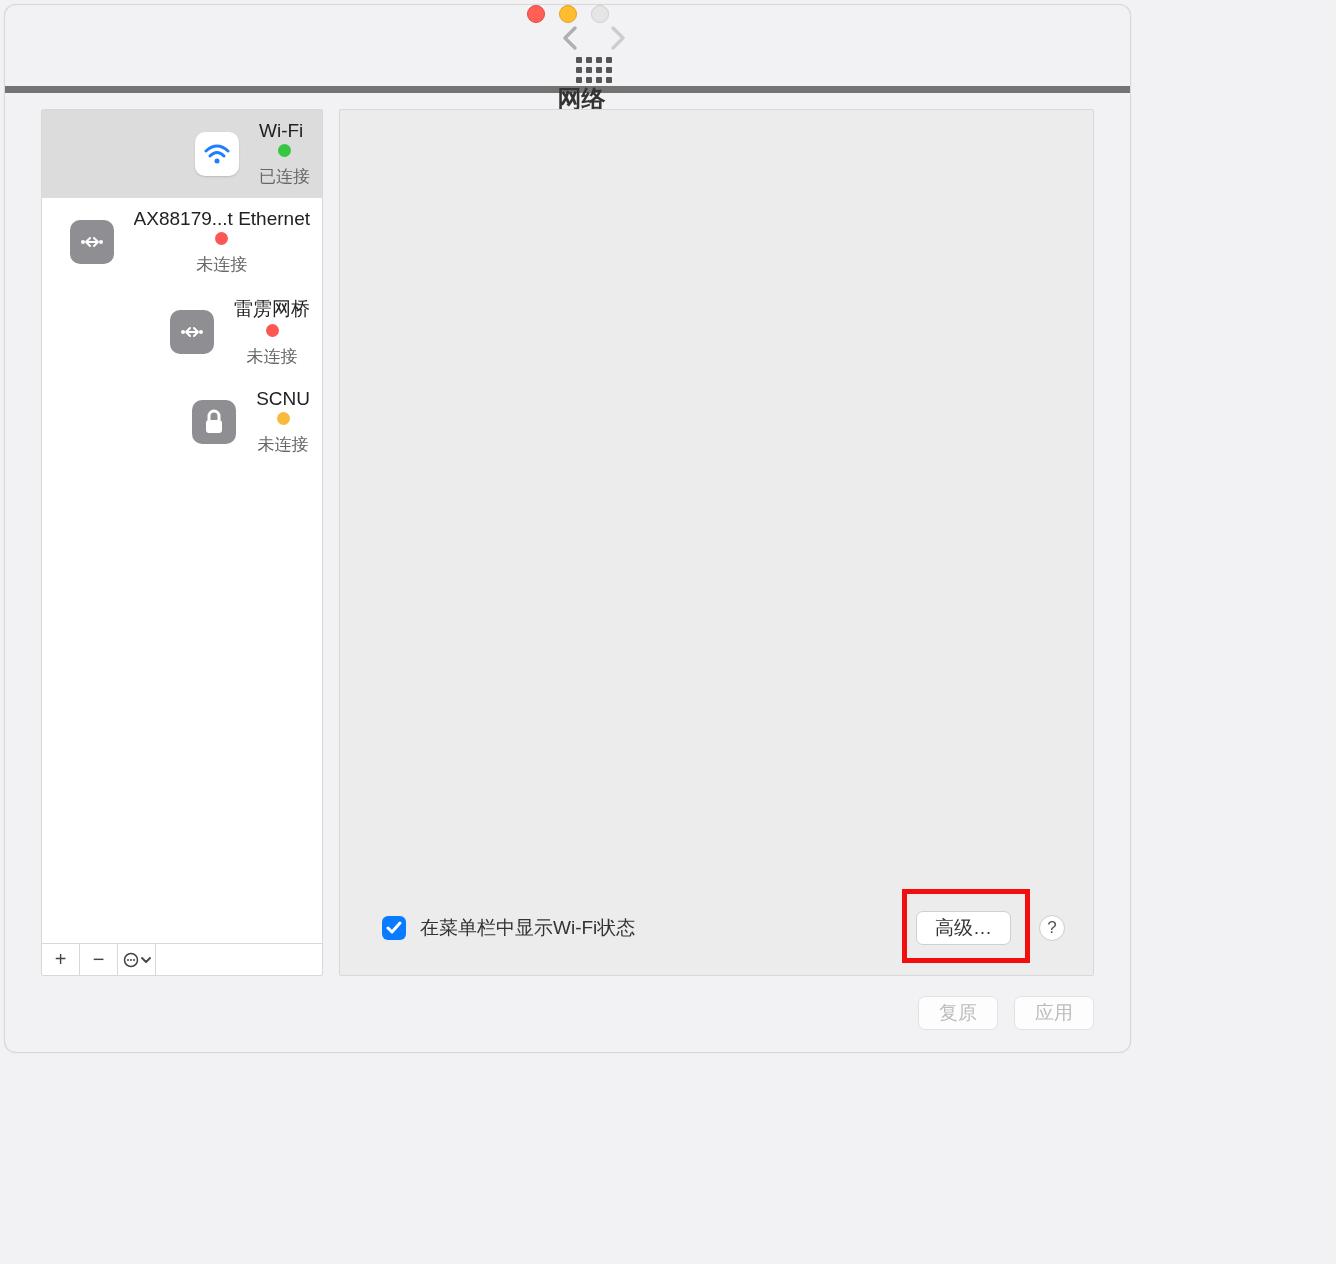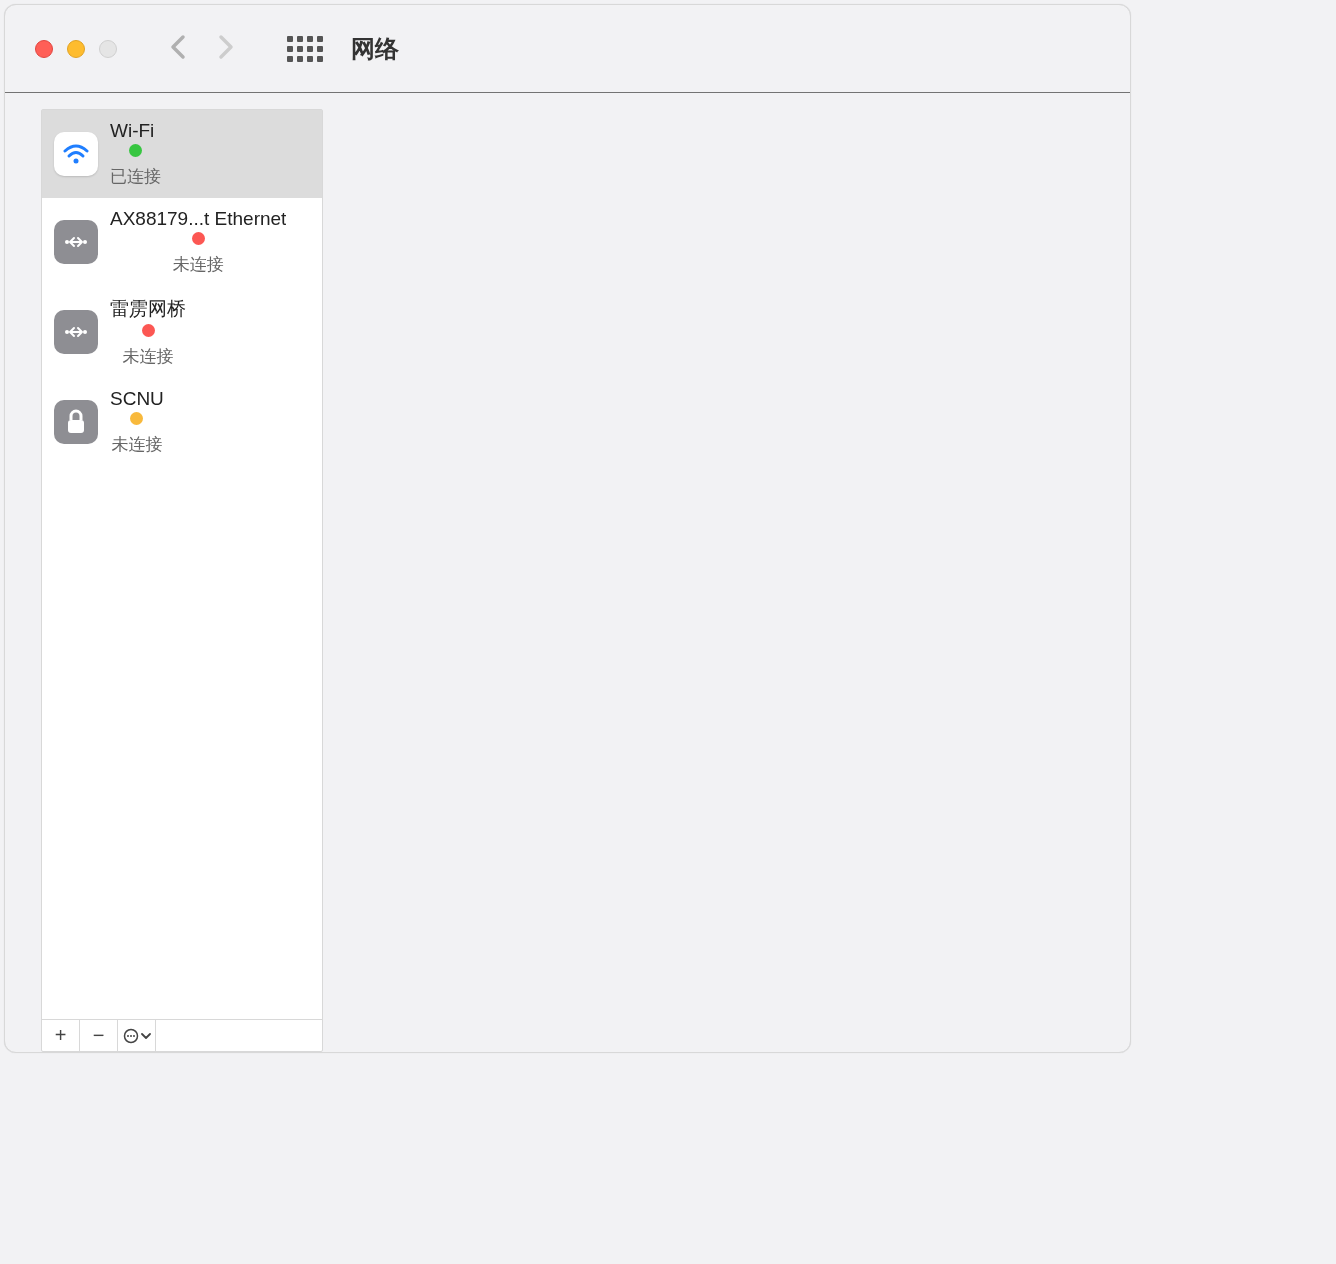--- a/index.html
+++ b/index.html
@@ -19,21 +19,22 @@
   margin: 4px;
   display: flex;
   flex-direction: column;
   box-shadow: 0 0 1px rgba(0,0,0,0.15);
 }
 .titlebar {
   height: 88px;
   display: flex;
   align-items: center;
   padding: 0 30px;
-  border-bottom: 1px solid #737373;
+  border-bottom: 7px solid #737373;
+  flex-direction: column;
 }
 .traffic-lights { display: flex; gap: 14px; }
 .tl { width: 18px; height: 18px; border-radius: 50%; }
 .tl.red { background: #ff5f57; border: 1px solid #e14640; }
 .tl.yellow { background: #febc2e; border: 1px solid #e1a325; }
 .tl.gray { background: #e5e5e5; border: 1px solid #d0d0d0; }
 .nav-arrows { display: flex; gap: 30px; margin-left: 52px; }
 .nav-arrow { color: #b0b0b0; font-size: 34px; cursor: default; user-select: none; line-height: 1; }
 .grid-icon { margin-left: 52px; display: grid; grid-template-columns: repeat(4,6px); grid-template-rows: repeat(3,6px); gap: 4px; }
 .grid-icon span { background: #555; border-radius: 1px; }
@@ -59,21 +60,21 @@
   display: flex; flex-direction: column; align-items: center; justify-content: center; gap: 0px;
 }
 .select-stepper svg { display: block; }
 
 .body-area { display: flex; gap: 16px; padding: 16px 36px 0 36px; flex: 1; }
 .sidebar {
   width: 282px; background: #fff; border: 1px solid #d8d8d8; border-radius: 2px;
   display: flex; flex-direction: column;
 }
 .service-list { flex: 1; overflow: auto; }
-.service-item { display: flex; align-items: center; gap: 12px; padding: 10px 12px; cursor: default; }
+.service-item { display: flex; align-items: center; gap: 20px; padding: 10px 12px; cursor: default; justify-content: flex-end; }
 .service-item.selected { background: #dcdcdc; }
 .srv-icon { width: 44px; height: 44px; border-radius: 10px; display: flex; align-items: center; justify-content: center; flex-shrink: 0; }
 .srv-icon.wifi { background: #fff; box-shadow: 0 1px 2px rgba(0,0,0,0.15); }
 .srv-icon.eth { background: #8e8e93; }
 .srv-icon.lock { background: #8e8e93; }
 .srv-text { display: flex; flex-direction: column; gap: 2px; }
 .srv-name { font-size: 19px; color: #222; white-space: nowrap; overflow: hidden; text-overflow: ellipsis; max-width: 200px; }
 .srv-status-row { display: flex; align-items: center; gap: 8px; flex-direction: column; }
 .status-dot { width: 13px; height: 13px; border-radius: 50%; }
 .status-dot.green { background: #37c641; }
@@ -240,17 +241,36 @@
               <circle cx="11" cy="8" r="1" fill="#444"></circle>
             </svg>
           <svg width="10" height="8" viewBox="0 0 10 8">
               <path d="M1 2 L5 6 L9 2" stroke="#444" stroke-width="1.8" fill="none" stroke-linecap="round" stroke-linejoin="round"></path>
             </svg>
         </div>
         <div class="sf-flex"></div>
       </div>
     </div>
 
+    <div class="detail-pane">
+      <div class="detail-bottom">
+        <div class="checkbox">
+          <svg width="16" height="14" viewBox="0 0 16 14">
+              <path d="M2 7 L6 11 L14 2" stroke="#fff" stroke-width="3" fill="none" stroke-linecap="round" stroke-linejoin="round"></path>
+            </svg>
+        </div>
+        <div class="check-label">在菜单栏中显示Wi-Fi状态</div>
+        <div style="position:relative; margin-left:auto; display:flex; align-items:center;">
+          <div class="highlight-box" style="left:-14px; top:-22px; width:128px; height:74px;"></div>
+          <div class="advanced-btn">高级…</div>
+        </div>
+        <div class="help-btn">?</div>
+      </div>
+    </div>
 
   </div>
 
+  <div class="footer-buttons">
+    <button class="footer-btn">复原</button>
+    <button class="footer-btn">应用</button>
+  </div>
 
 </div>
 
 </body></html>

